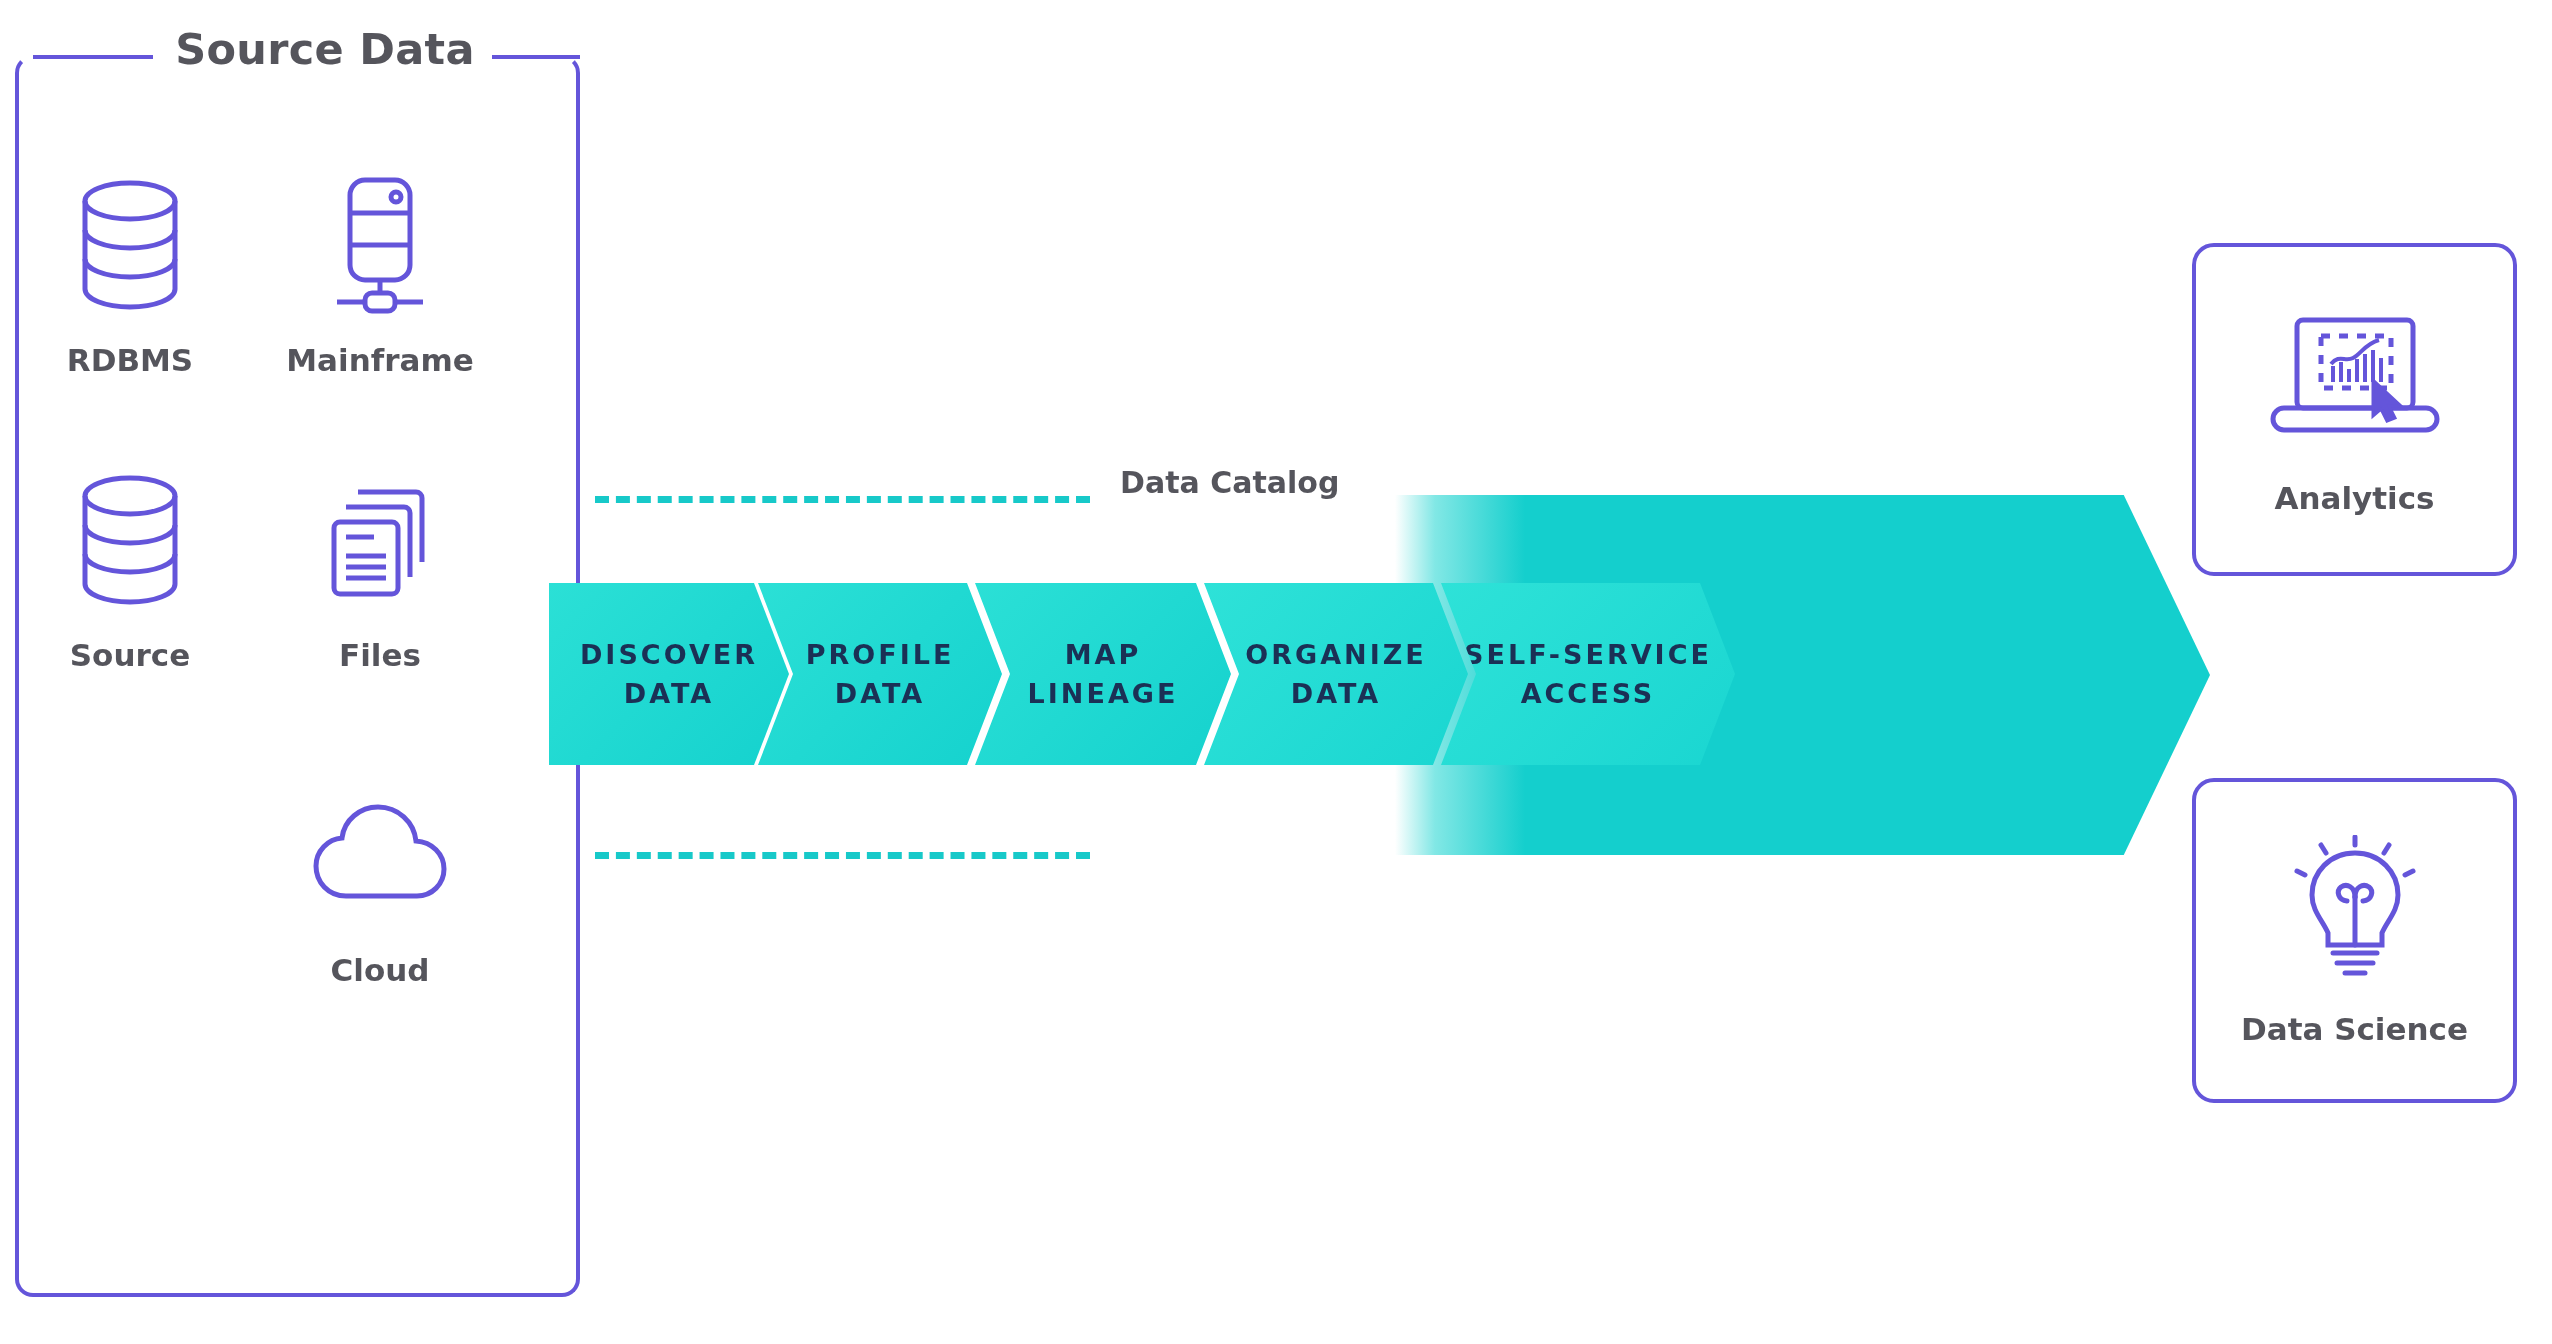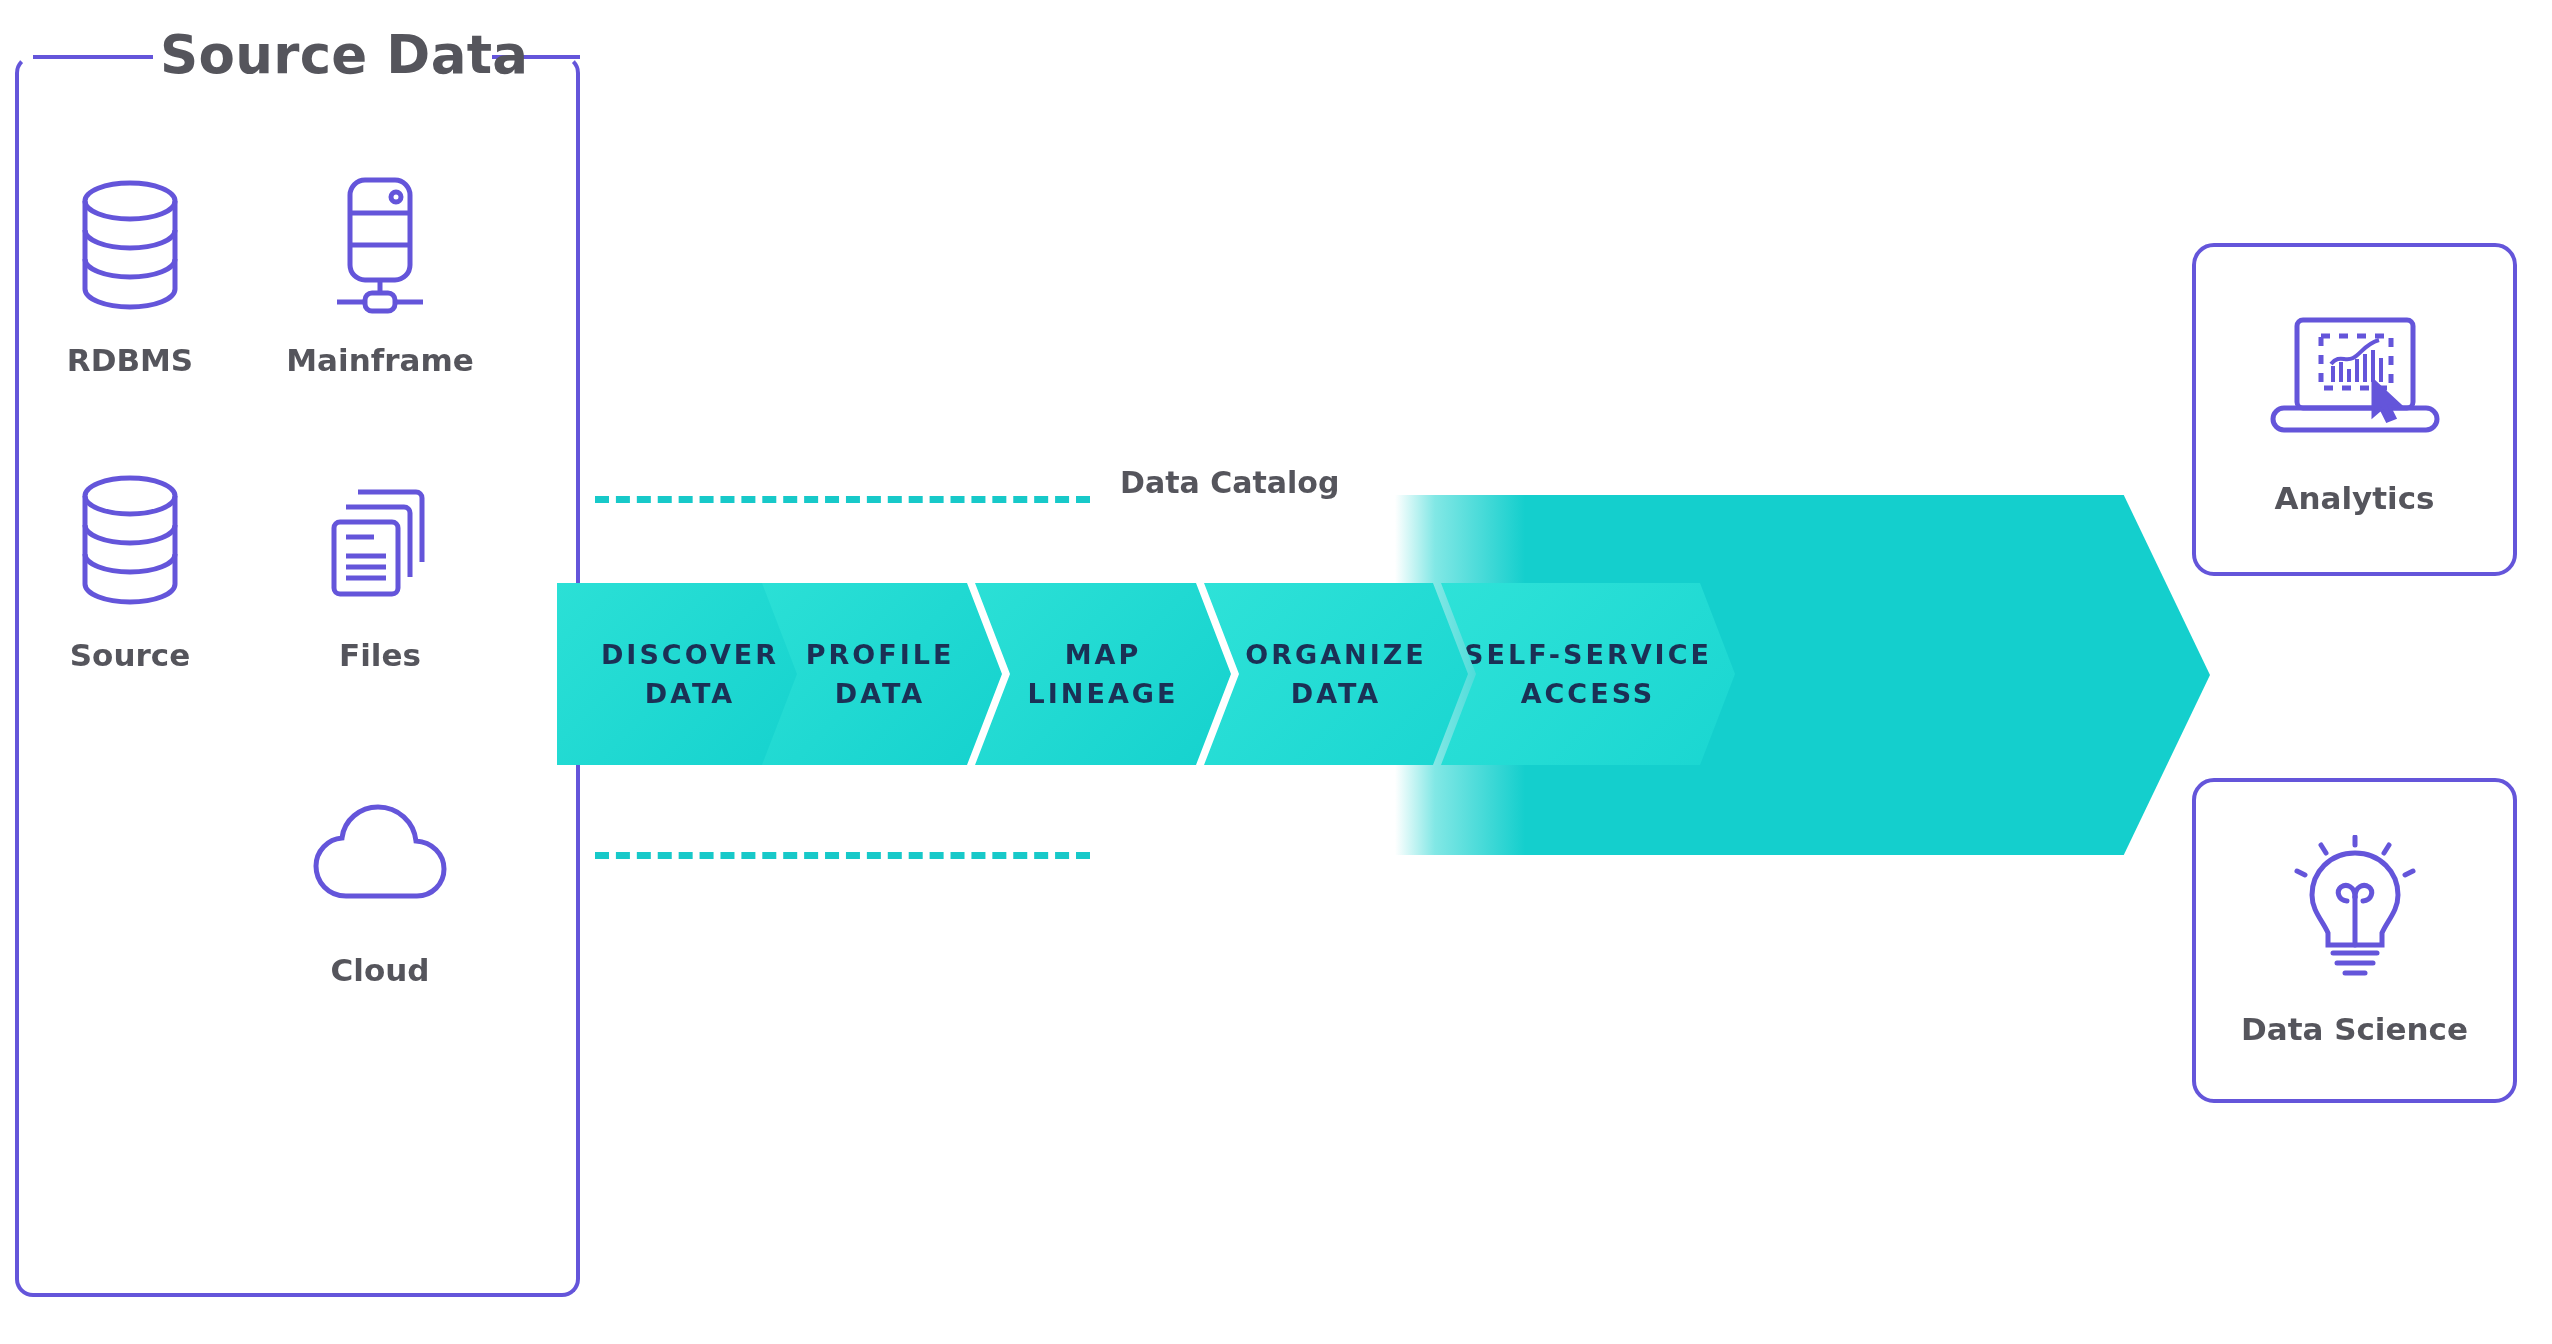--- a/index.html
+++ b/index.html
@@ -38,21 +38,21 @@
     background: #6455DA;
   }
   .source-panel-topline-left  { left: 33px;  width: 120px; }
   .source-panel-topline-right { left: 492px; width: 88px; }
   .source-panel-title {
     position: absolute;
     left: 160px;
     top: 24px;
     width: 330px;
     text-align: center;
-    font-size: 53px;
+    font-size: 43px;
     font-weight: 700;
     color: #55555C;
     letter-spacing: .3px;
     white-space: nowrap;
   }
 
   .src-grid {
     position: absolute;
     left: 15px;
     top: 120px;
@@ -270,22 +270,22 @@
 
   <div class="bg-arrow">
     <div class="bg-arrow-body"></div>
     <div class="bg-arrow-head"></div>
   </div>
 
   <div class="catalog-label">Data Catalog</div>
 
   <div class="chev-bar">
 
-    <div class="chev" style="left:12px; width:240px; background:linear-gradient(135deg,#2BE0D6,#15D2CE);
-                clip-path:polygon(0 0, 205px 0, 240px 50%, 205px 100%, 0 100%); z-index:5;padding-left:13px;">
+    <div class="chev" style="left:4px; width:240px; background:linear-gradient(135deg,#2BE0D6,#15D2CE);
+                clip-path:polygon(0 0, 205px 0, 240px 50%, 205px 100%, 0 100%); z-index:5;">
       <div class="chev-label">DISCOVER
 DATA</div>
     </div>
 
     <div class="chev" style="left:213px; width:244px; background:linear-gradient(135deg,#2BE0D6,#15D2CE);
                 clip-path:polygon(0 0, 209px 0, 244px 50%, 209px 100%, 0 100%, 35px 50%); z-index:4;">
       <div class="chev-label">PROFILE
 DATA</div>
     </div>
 

